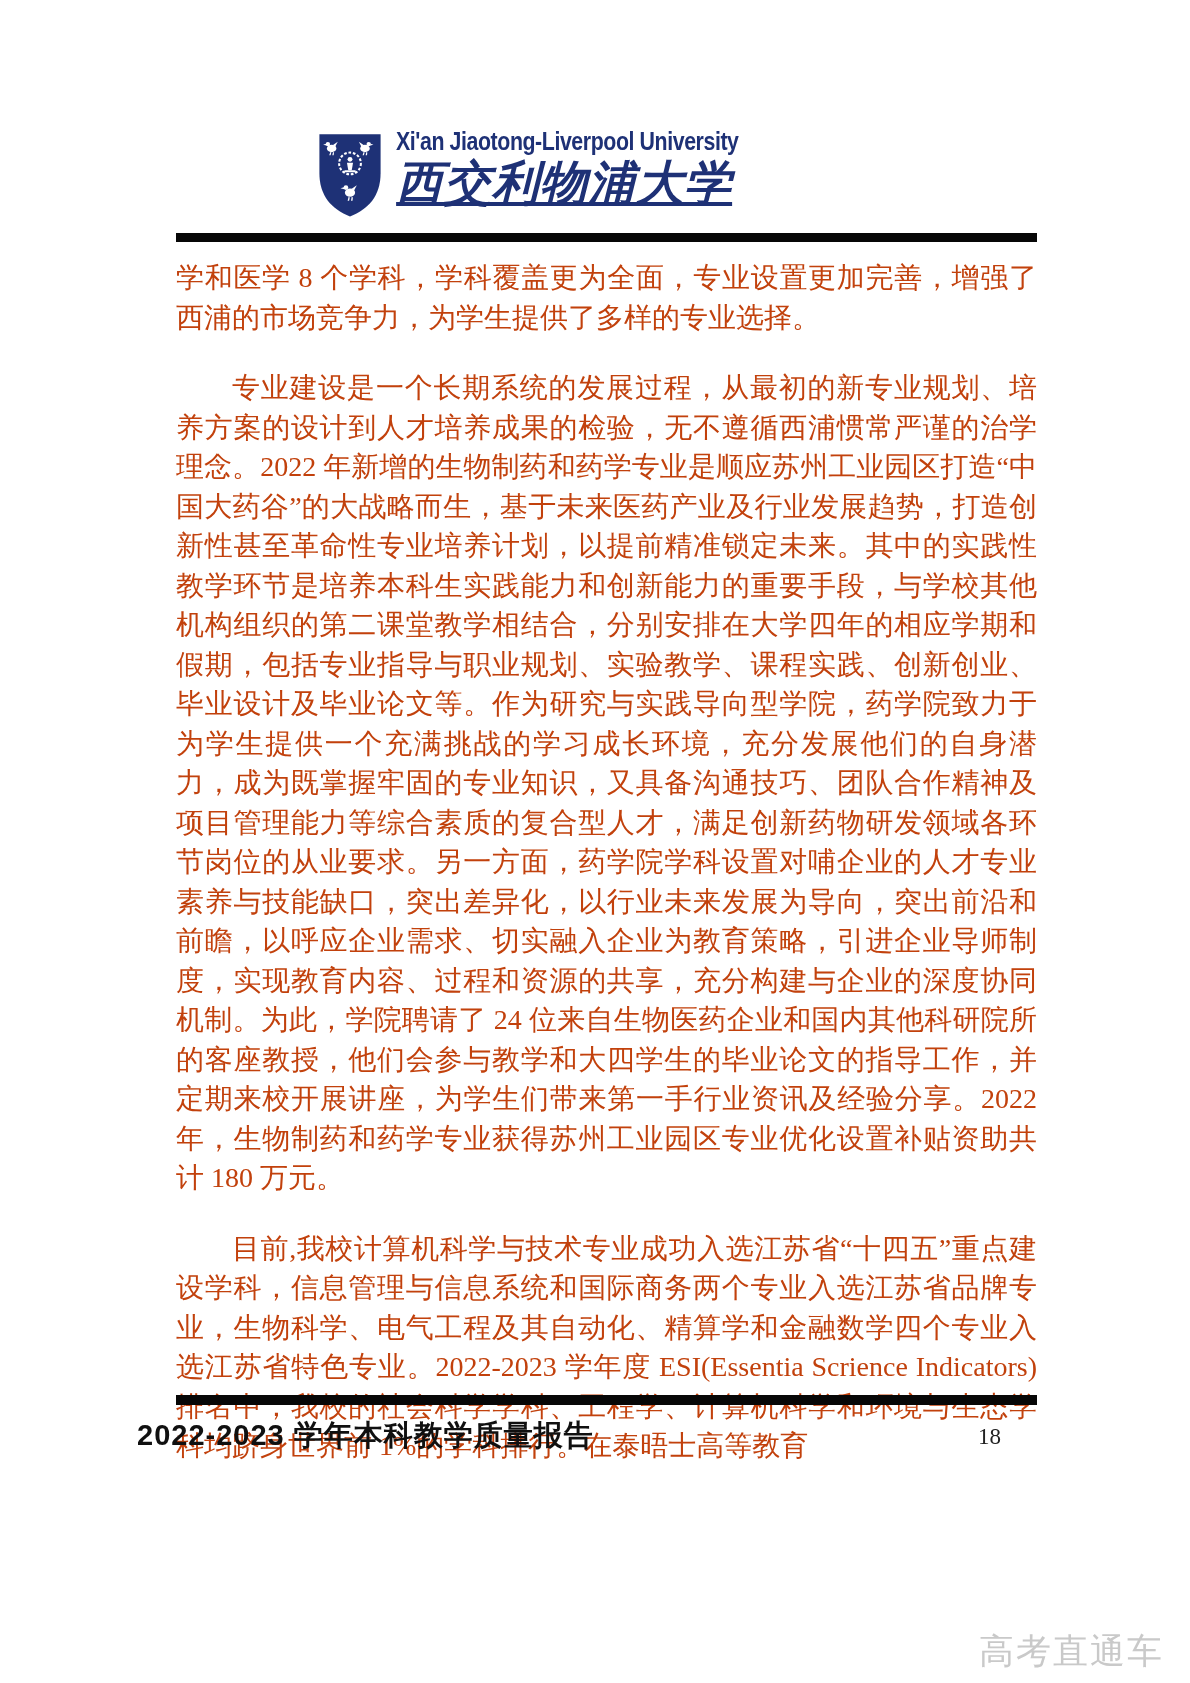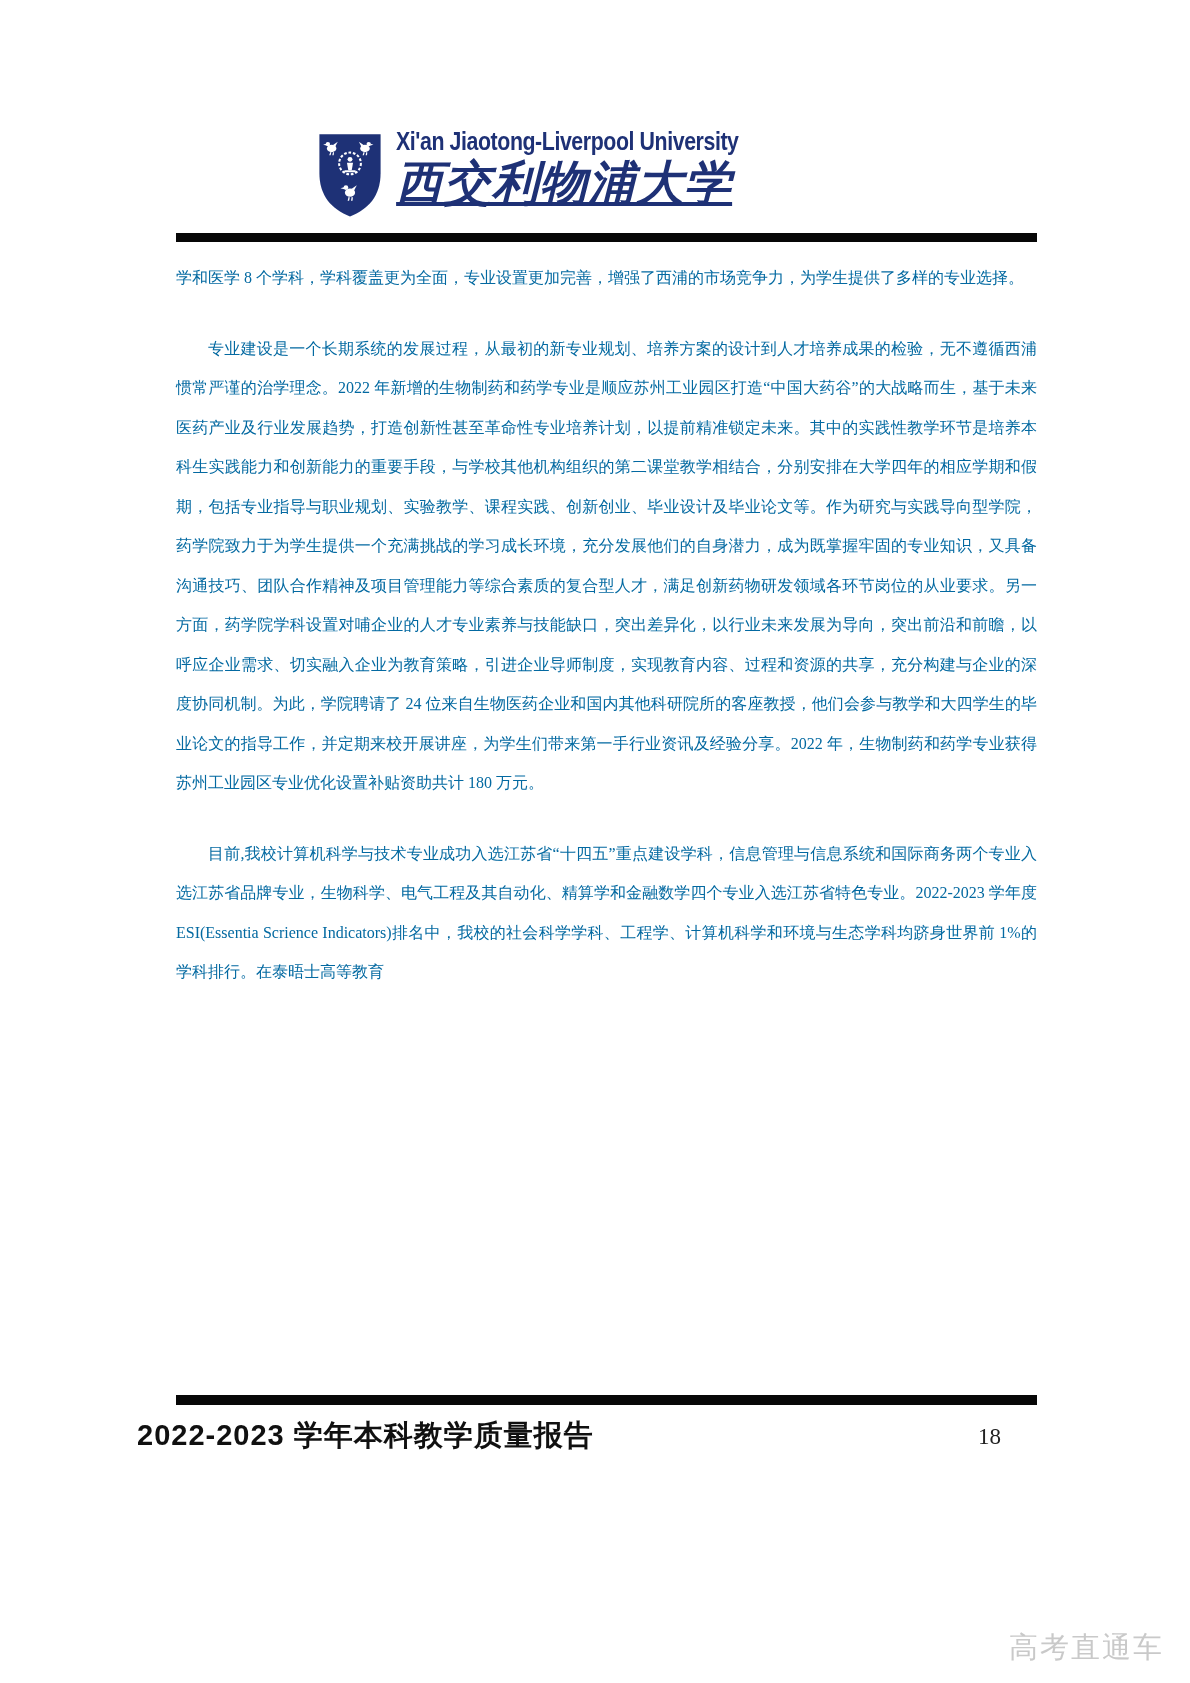--- a/index.html
+++ b/index.html
@@ -32,21 +32,21 @@
     font-style:italic;
     text-decoration:underline;
   }
   .header-rule{
     position:absolute;top:233px;left:176px;width:861px;height:9px;
     background:#070707;
   }
   
   .body-text{
     position:absolute;top:258px;left:176px;width:861px;
-    font-size:16px;line-height:39.5px;color:#0369a1;
+    font-size:28px;line-height:39.5px;color:#c2410c;
     text-align:justify;
   }
   .para{margin:0 0 31px 0;}
   .para.indent{text-indent:2em;}
   
   .footer-rule{
     position:absolute;top:1395px;left:176px;width:861px;height:10px;
     background:#070707;
   }
   .footer-title{
@@ -55,21 +55,21 @@
     font-weight:bold;font-size:29px;color:#101010;
     letter-spacing:1px;
   }
   .page-number{
     position:absolute;top:1424px;left:978px;
     font-size:23px;color:#222;
     font-family:"Liberation Serif","DejaVu Serif",serif;
   }
   .watermark{
     position:absolute;top:1628px;right:26px;
-    font-size:29px;color:#c9c9c9;letter-spacing:2px;
+    font-size:35px;color:#c9c9c9;letter-spacing:2px;
     font-family:"DejaVu Sans","Liberation Sans",sans-serif;
   }
 </style>
 </head>
 <body>
 
 <div class="page">
 
   <div class="logo-block">
     <div class="shield-wrap">

